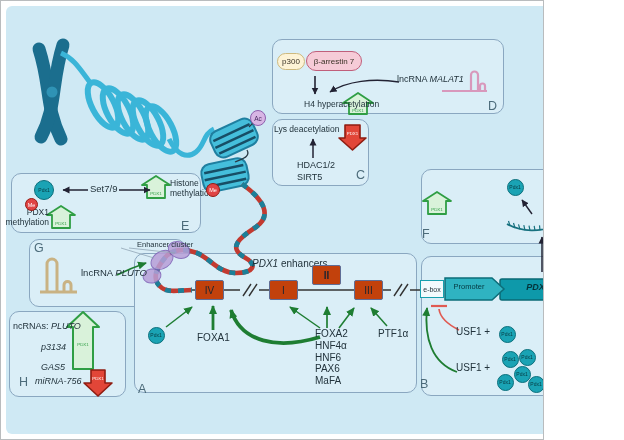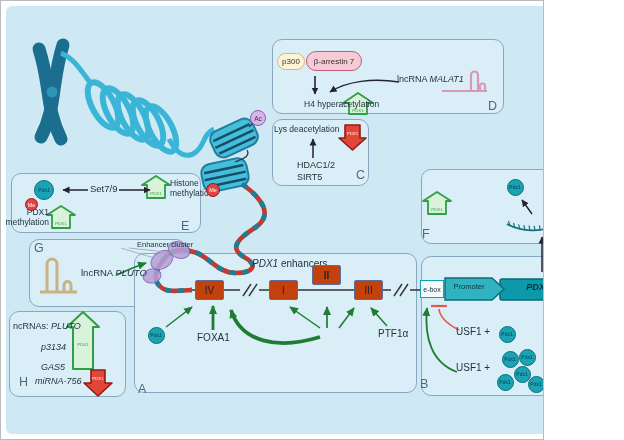--- a/index.html
+++ b/index.html
@@ -214,20 +214,27 @@
 
   <div class="lbl" style="left:251px;top:257px;font-size:10px;"><span class="it">PDX1</span><span> enhancers</span></div>
   <div class="rn" style="left:194px;top:279px;">IV</div>
   <div class="rn" style="left:268px;top:279px;">I</div>
   <div class="rn" style="left:311px;top:264px;font-weight:bold;">II</div>
   <div class="rn" style="left:353px;top:279px;">III</div>
   <div class="circle pdx" style="left:146.5px;top:325.5px;width:17px;height:17px;">
       <span>Pdx1</span>
     </div>
   <div class="lbl" style="left:196px;top:331px;font-size:10px;">FOXA1</div>
+  <div style="position:absolute;left:314px;top:327px;font-size:10px;color:#22333c;line-height:11.8px;">
+    <div>FOXA2</div>
+    <div>HNF4α</div>
+    <div>HNF6</div>
+    <div>PAX6</div>
+    <div>MaFA</div>
+  </div>
   <div class="lbl" style="left:377px;top:327px;font-size:10px;">PTF1α</div>
   <div class="sec" style="left:137px;top:381px;">A</div>
 
   <div style="position:absolute;left:419px;top:279px;width:24px;height:18px;background:#f3fbfd;border:1.5px solid #18a0ae;box-sizing:border-box;display:flex;align-items:center;justify-content:center;font-size:7px;color:#1c2b33;">e-box</div>
   <div class="lbl" style="left:445px;top:282px;width:46px;text-align:center;font-size:7.5px;color:#053840;">Promoter</div>
   <div class="lbl it" style="left:504px;top:281px;width:66px;text-align:center;font-size:9px;color:#04343b;font-weight:bold;">PDX1</div>
   <div class="lbl" style="left:455px;top:325px;font-size:10px;">USF1 +</div>
   <div class="lbl" style="left:455px;top:361px;font-size:10px;">USF1 +</div>
   <div class="circle pdx" style="left:497.5px;top:324.5px;width:17px;height:17px;">
       <span>Pdx1</span>

